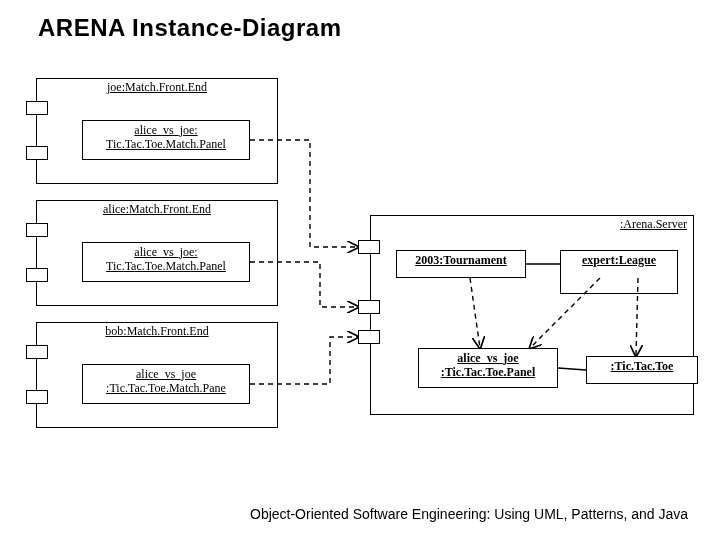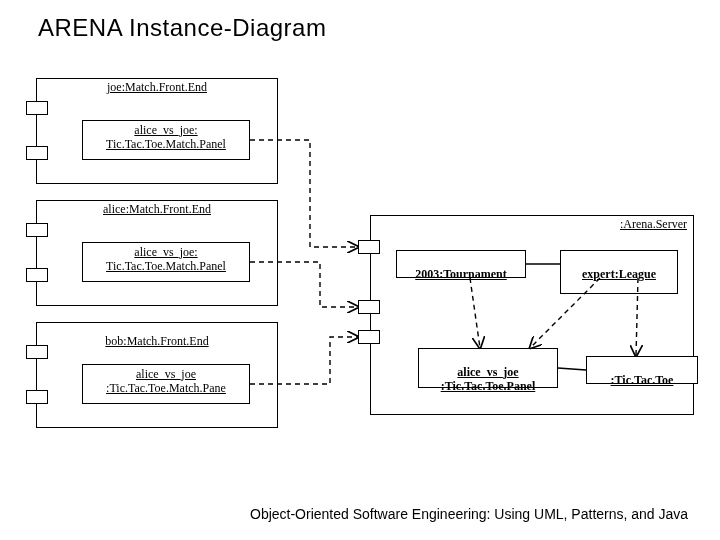--- a/index.html
+++ b/index.html
@@ -1,25 +1,25 @@
 <!DOCTYPE html>
 <html><head>
 <meta charset="utf-8">
 <style>
 html,body{margin:0;padding:0;width:720px;height:540px;background:#fff;font-family:Arial,Helvetica,sans-serif;color:#000;overflow:hidden}
 .slide{position:relative;width:720px;height:540px}
-.title{position:absolute;left:38px;top:14px;font-size:24px;font-weight:normal;letter-spacing:.5px}
+.title{position:absolute;left:38px;top:14px;font-size:24px;font-weight:bold;letter-spacing:.5px}
 .box{position:absolute;border:1.5px solid #000;background:#fff;box-sizing:border-box}
 .label{position:absolute;font-size:12px;font-weight:normal;text-align:center;line-height:1.15;width:100%;font-family:"Times New Roman",serif}
 .label u{text-decoration:underline}
 .port{position:absolute;width:22px;height:14px;border:1.5px solid #000;background:#fff;box-sizing:border-box}
 .footer{position:absolute;left:30px;bottom:18px;font-size:9px}
 .footer2{position:absolute;left:250px;bottom:18px;font-size:14px}
 svg.wires{position:absolute;left:0;top:0;width:720px;height:540px;pointer-events:none}
-.instance{position:absolute;border:1.5px solid #000;background:#fff;box-sizing:border-box;text-align:center;font-size:12px;font-weight:bold;font-family:"Times New Roman",serif;line-height:1.2;padding-top:16px}
+.instance{position:absolute;border:1.5px solid #000;background:#fff;box-sizing:border-box;text-align:center;font-size:12px;font-weight:bold;font-family:"Times New Roman",serif;line-height:1.2;padding-top:2px}
 .instance div{text-decoration:underline}
 </style>
 </head>
 <body>
 <div class="slide">
 
 <div class="title">ARENA Instance-Diagram</div>
 
 <div class="box" style="left:36px;top:78px;width:242px;height:106px">
   <div class="label" style="top:2px"><u>joe:Match.Front.End</u></div>
@@ -39,21 +39,21 @@
 </div>
 <div class="box" style="left:82px;top:242px;width:168px;height:40px">
   <div class="label" style="top:3px">
     <u><span>alice_vs_joe:</span></u><br><u><span>Tic.Tac.Toe.Match.Panel</span></u>
   </div>
 </div>
 <div class="port" style="left:26px;top:223px"></div>
 <div class="port" style="left:26px;top:268px"></div>
 
 <div class="box" style="left:36px;top:322px;width:242px;height:106px">
-  <div class="label" style="top:12px"><u>bob:Match.Front.End</u></div>
+  <div class="label" style="top:2px"><u>bob:Match.Front.End</u></div>
 </div>
 <div class="box" style="left:82px;top:364px;width:168px;height:40px">
   <div class="label" style="top:3px">
     <u><span>alice_vs_joe</span></u><br><u><span>:Tic.Tac.Toe.Match.Pane</span></u>
   </div>
 </div>
 <div class="port" style="left:26px;top:345px"></div>
 <div class="port" style="left:26px;top:390px"></div>
 
 <div class="box" style="left:370px;top:215px;width:324px;height:200px">

